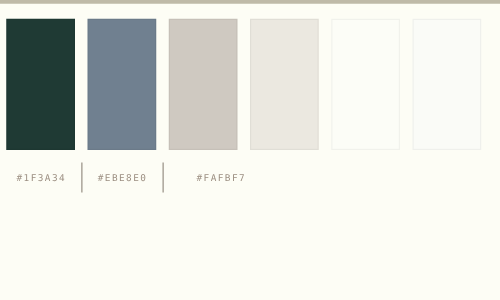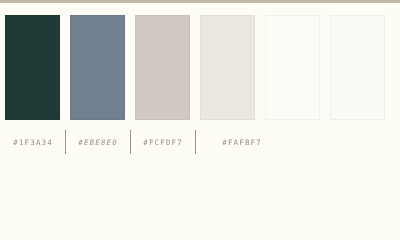--- a/index.html
+++ b/index.html
@@ -113,23 +113,20 @@
     <div class="swatch-cell">
       <div class="swatch-chip" style="background:#FAFBF7;"></div>
     </div>
   </div>
 
   <div class="label-row">
     <div class="label-cell">
       <span class="hex-text" style="color: rgb(156, 143, 130);">#1F3A34</span>
     </div>
     <div class="label-cell">
-      <span class="hex-text" style="color: rgb(156, 143, 130); font-style: italic;">#EBE8E0</span>
-    </div>
-    <div class="label-cell">
-      <span class="hex-text" style="color: rgb(156, 143, 130);">#FCFDF7</span>
+      <span class="hex-text" style="color: rgb(156, 143, 130);">#EBE8E0</span>
     </div>
     <div class="label-cell">
       <span class="hex-text" style="color: rgb(156, 143, 130); margin-left: 28px;">#FAFBF7</span>
     </div>
   </div>
 
 </div>
 
 </body></html>

